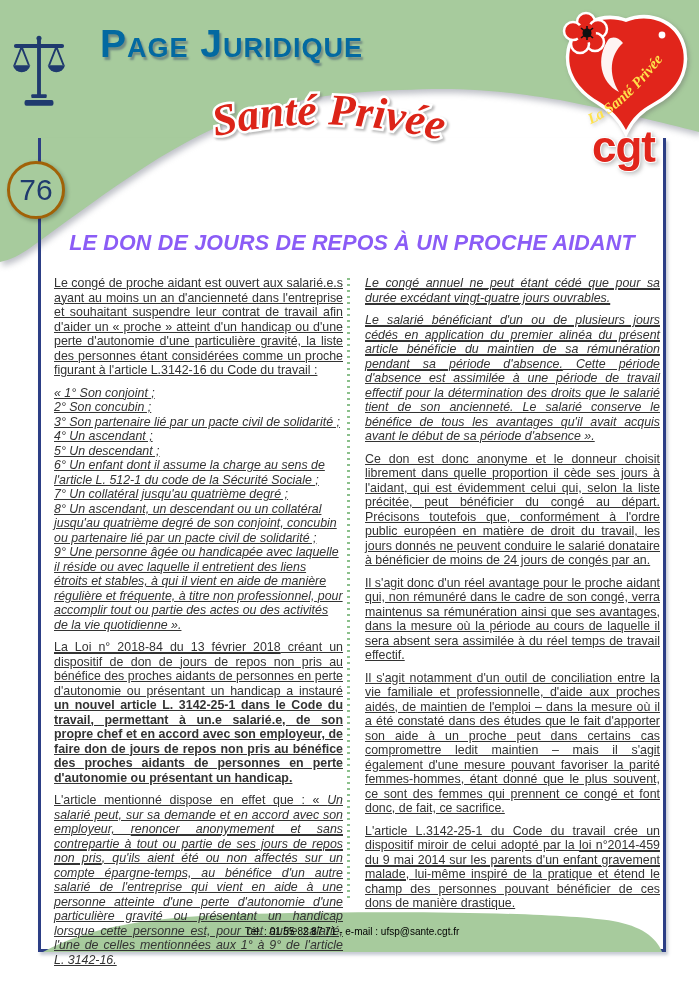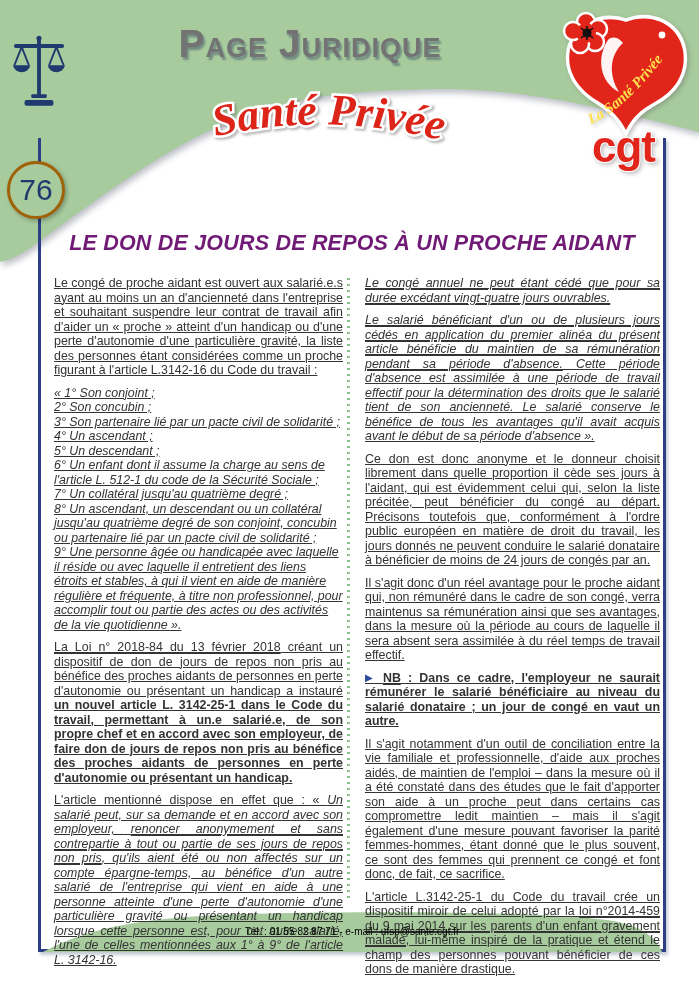--- a/index.html
+++ b/index.html
@@ -6,22 +6,22 @@
   body{
     width:699px;height:990px;position:relative;overflow:hidden;
     background:#ffffff;
     font-family:"Liberation Sans", sans-serif;
   }
   
   .header-svg{position:absolute;left:0;top:0;z-index:3;pointer-events:none;}
   .green-shape{filter:drop-shadow(2px 4px 3px rgba(110,115,130,.45));}
   .kicker{
     position:absolute;left:100px;top:22px;width:420px;z-index:6;
-    text-align:center;font-variant:small-caps;font-weight:bold;
-    font-size:39px;letter-spacing:1px;color:#737373;
+    font-variant:small-caps;font-weight:bold;
+    font-size:39px;letter-spacing:1px;color:#0369a1;
     text-shadow:2px 3px 2px rgba(30,40,90,.38);
   }
   .brand-svg{position:absolute;left:138px;top:74px;z-index:6;}
   .scales-svg{position:absolute;left:12px;top:34px;z-index:6;}
   .logo-svg{position:absolute;left:556px;top:8px;z-index:7;}
   .badge{
     position:absolute;left:7px;top:161px;width:52px;height:52px;z-index:8;
     background:#a7cb9d;border:3px solid #a16207;border-radius:50%;
     box-shadow:2px 2px 4px rgba(0,0,0,.28);
     display:flex;align-items:center;justify-content:center;
@@ -30,21 +30,21 @@
   
   .frame{
     position:absolute;left:38px;top:138px;width:628px;height:814px;z-index:4;
     box-sizing:border-box;
     border-left:3px solid #2c3e85;border-right:3px solid #2c3e85;border-bottom:3px solid #2c3e85;
     box-shadow:2px 3px 3px rgba(130,140,160,.45);
   }
   .page-title{
     position:absolute;left:44px;top:231px;width:616px;z-index:5;
     text-align:center;font-weight:bold;font-style:italic;
-    font-size:21.5px;color:#701a75;letter-spacing:.2px;
+    font-size:21.5px;color:#8b5cf6;letter-spacing:.2px;
   }
   .divider{
     position:absolute;left:347px;top:278px;width:3px;height:622px;z-index:5;
     background:repeating-linear-gradient(to bottom,#8bc08b 0 2.5px,transparent 2.5px 6px);
   }
   .col{
     position:absolute;top:276px;z-index:5;
     font-size:12.4px;line-height:1.17;color:#333333;
   }
   #col-left{left:46px;width:297px;}
@@ -149,21 +149,20 @@
 9° Une personne âgée ou handicapée avec laquelle il réside ou avec laquelle il entretient des liens étroits et stables, à qui il vient en aide de manière régulière et fréquente, à titre non professionnel, pour accomplir tout ou partie des actes ou des activités de la vie quotidienne ».</span></div>
     <div class="para just"><span class="u">La Loi n° 2018-84 du 13 février 2018</span><span> créant un dispositif de don de jours de repos non pris au bénéfice des proches aidants de personnes en perte d'autonomie ou présentant un handicap a instauré </span><span class="b">un nouvel article L. 3142-25-1 dans le Code du travail, permettant à un.e salarié.e, de son propre chef et en accord avec son employeur, de faire don de jours de repos non pris au bénéfice des proches aidants de personnes en perte d'autonomie ou présentant un handicap.</span></div>
     <div class="para just"><span>L'article mentionné dispose en effet que : « </span><span class="i">Un salarié peut, sur sa demande et en accord avec son employeur, </span><span class="i u">renoncer anonymement et sans contrepartie à tout ou partie de ses jours de repos non pris</span><span class="i">, qu'ils aient été ou non affectés sur un compte épargne-temps, au bénéfice d'un autre salarié de l'entreprise qui vient en aide à une personne atteinte d'une perte d'autonomie d'une particulière gravité ou présentant un handicap lorsque cette personne est, pour cet autre salarié, l'une de celles mentionnées aux 1° à 9° de l'article L. 3142-16.</span></div>
   </div>
 <div class="divider"></div>
 <div class="col" id="col-right">
     <div class="para just"><span class="i u">Le congé annuel ne peut étant cédé que pour sa durée excédant vingt-quatre jours ouvrables.</span></div>
     <div class="para just"><span class="i u">Le salarié bénéficiant d'un ou de plusieurs jours cédés en application du premier alinéa du présent article bénéficie du maintien de sa rémunération pendant sa période d'absence.</span><span class="i"> Cette période d'absence est assimilée à une période de travail effectif pour la détermination des droits que le salarié tient de son ancienneté. Le salarié conserve le bénéfice de tous les avantages qu'il avait acquis avant le début de sa période d'absence ».</span></div>
     <div class="para just"><span>Ce don est donc anonyme et le donneur choisit librement dans quelle proportion il cède ses jours à l'aidant, qui est évidemment celui qui, selon la liste précitée, peut bénéficier du congé au départ. Précisons toutefois que, conformément à l'ordre public européen en matière de droit du travail, les jours donnés ne peuvent conduire le salarié donataire à bénéficier de moins de 24 jours de congés par an.</span></div>
     <div class="para just"><span>Il s'agit donc d'un réel avantage pour le proche aidant qui, non rémunéré dans le cadre de son congé, verra maintenus sa rémunération ainsi que ses avantages, dans la mesure où la période au cours de laquelle il sera absent sera assimilée à du réel temps de travail effectif.</span></div>
-    <div class="para just"><span class="marker">▶&nbsp;</span><span class="b u">NB</span><span class="b"> : Dans ce cadre, l'employeur ne saurait rémunérer le salarié bénéficiaire au niveau du salarié donataire ; un jour de congé en vaut un autre.</span></div>
     <div class="para just"><span>Il s'agit notamment d'un outil de conciliation entre la vie familiale et professionnelle, d'aide aux proches aidés, de maintien de l'emploi – dans la mesure où il a été constaté dans des études que le fait d'apporter son aide à un proche peut dans certains cas compromettre ledit maintien – mais il s'agit également d'une mesure pouvant favoriser la parité femmes-hommes, étant donné que le plus souvent, ce sont des femmes qui prennent ce congé et font donc, de fait, ce sacrifice.</span></div>
     <div class="para just"><span>L'article L.3142-25-1 du Code du travail crée un dispositif miroir de celui adopté par la </span><span class="u">loi n°2014-459 du 9 mai 2014 sur les parents d'un enfant gravement malade,</span><span> lui-même inspiré de la pratique et étend le champ des personnes pouvant bénéficier de ces dons de manière drastique.</span></div>
   </div>
 
 <svg class="footer-svg" width="623" height="42" viewBox="0 0 623 42" aria-hidden="true">
   <path fill="#a7cb9d" d="M2,42 C50,16 110,7 200,4 C380,0 520,3 572,11 C600,16 615,27 621,42 Z"></path>
 </svg>
 <div class="footer-text">Tél. : 01 55 82 87 71 - e-mail : ufsp@sante.cgt.fr</div>
 
 </body></html>

